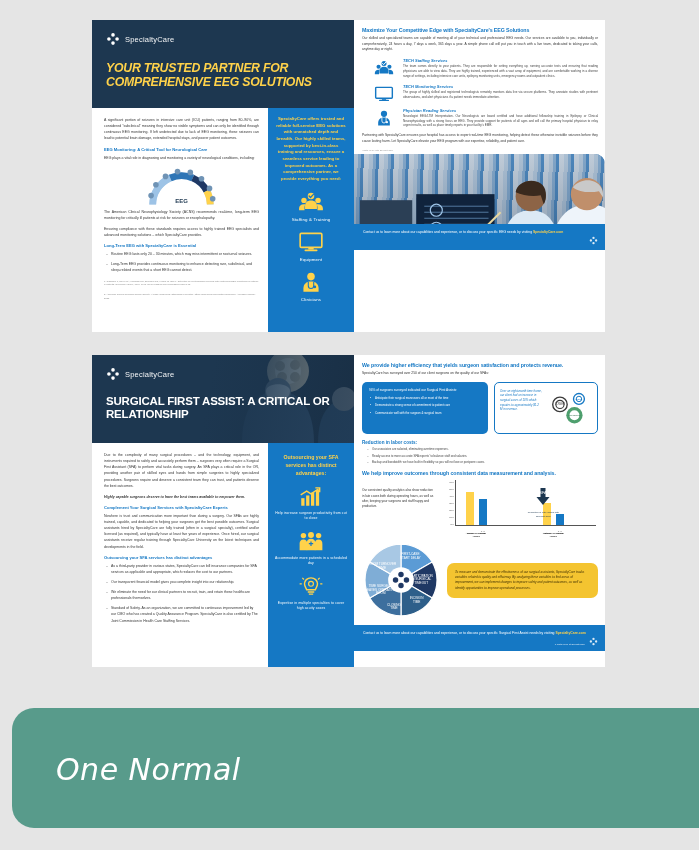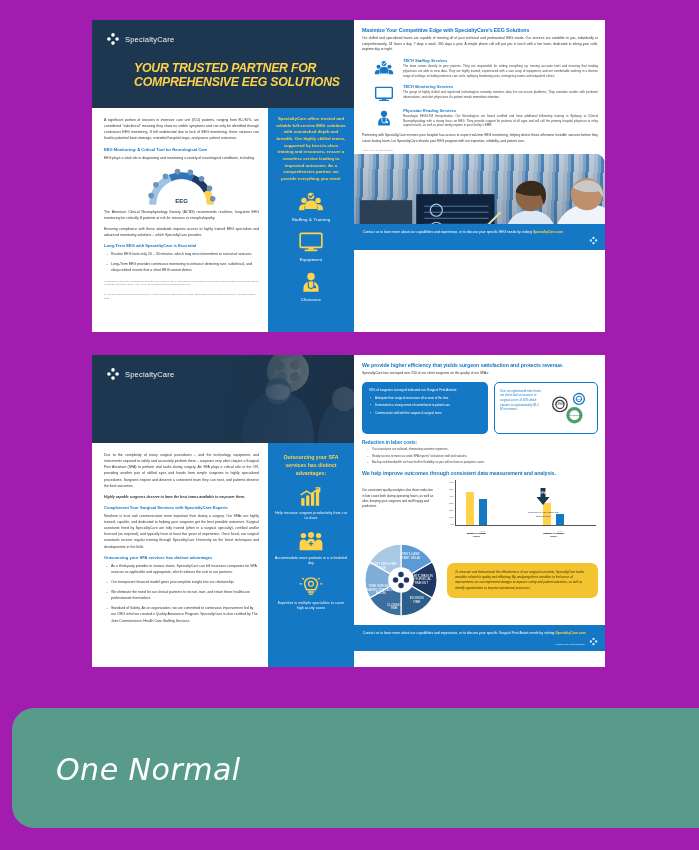--- a/index.html
+++ b/index.html
@@ -2,21 +2,21 @@
 <html><head>
 <meta charset="utf-8">
 <style>
   * { box-sizing: border-box; margin: 0; padding: 0; }
   html, body {
     width: 699px; height: 850px;
     background: #ffffff;
     font-family: "Liberation Sans", sans-serif;
     overflow: hidden;
   }
-  .canvas { position: relative; width: 699px; height: 850px; background: #a21caf; }
+  .canvas { position: relative; width: 699px; height: 850px; background: #e5e5e5; }
 
   
   .sheet { position: absolute; background: #fff; display: flex;
            box-shadow: 0 0 0 0 rgba(0,0,0,0); overflow: hidden; }
   .sheet#sheet-eeg { left: 92px; top: 20px; width: 513px; height: 312px; }
   .sheet#sheet-sfa { left: 92px; top: 355px; width: 513px; height: 312px; }
 
   .page { position: relative; overflow: hidden; background: #fff; }
   .page-left  { width: 262px; height: 100%; }
   .page-right { width: 251px; height: 100%; padding: 7px 7px 0 8px; }
@@ -28,21 +28,21 @@
   .hero-grad  { position:absolute; inset:0;
                 background: linear-gradient(100deg,#1d3750 0%,#1d3750 44%,rgba(29,55,80,.86) 62%,rgba(29,55,80,.45) 100%); }
   .hero .logo-row { position:relative; display:flex; align-items:center; gap:5px;
                     padding: 12px 0 0 14px; }
   .logo-mark { width: 14px; height: 14px; flex: none; }
   .logo-word { color:#fff; font-size:7.5px; letter-spacing:.2px; opacity:.95; }
   .hero-titles { position:relative; padding: 14px 12px 0 14px; }
   .hero-t1 { color:#fff; font-weight:bold; font-size:11.5px; letter-spacing:-.2px;
              line-height:1.12; font-stretch: condensed; }
   .hero-t2 { color:#ffd24a; font-weight:bold; font-style:italic; font-size:12.3px;
-             letter-spacing:-.25px; line-height:1.12; margin-top:2px;margin-left:28px; }
+             letter-spacing:-.25px; line-height:1.12; margin-top:2px; }
 
   
   .lbody { display:flex; height: calc(100% - 88px); }
   .lmain { width: 176px; padding: 9px 9px 0 12px; }
   .lrail { width: 86px; background: #1578c4; padding: 4px 6px 0; text-align:center; }
 
   .p  { font-size:3.5px; line-height:1.75; color:#333; margin-bottom:5px; text-align:justify; }
   .h  { font-size:4.1px; font-weight:bold; color:#1578c4; margin:5px 0 3px; }
   .li { font-size:3.5px; line-height:1.75; color:#333; margin:0 0 4px 7px; position:relative; }
   .li:before { content:"–"; position:absolute; left:-5px; color:#555; }
@@ -353,20 +353,21 @@
               <circle cx="12" cy="5" r="3.1"></circle>
                 <circle cx="12" cy="19" r="3.1"></circle>
               <circle cx="5" cy="12" r="3.1"></circle>
                 <circle cx="19" cy="12" r="3.1"></circle>
               <circle cx="12" cy="12" r="1.9" fill="#1d3750"></circle>
             </g>
           </svg>
           <span class="logo-word">SpecialtyCare</span>
         </div>
         <div class="hero-titles">
+          <div class="hero-t1">SURGICAL FIRST ASSIST: A CRITICAL OR RELATIONSHIP</div>
         </div>
       </div>
 
       <div class="lbody">
         <div class="lmain">
           <div class="p">Due to the complexity of many surgical procedures – and the technology, equipment, and instruments required to safely and accurately perform them – surgeons very often require a Surgical First Assistant (SFA) to perform vital tasks during surgery. An SFA plays a critical role in the OR, providing another pair of skilled eyes and hands from simple surgeries to highly specialized procedures. Surgeons require and deserve a consistent team they can trust, and patients deserve the best outcomes.</div>
           <div class="p" style="font-weight:bold;font-style:italic">Highly capable surgeons deserve to have the best teams available to empower them.</div>
           <div class="h">Complement Your Surgical Services with SpecialtyCare Experts</div>
           <div class="p">Nowhere is trust and communication more important than during a surgery. Our SFAs are highly trained, capable, and dedicated to helping your surgeons get the best possible outcomes. Surgical assistants hired by SpecialtyCare are fully trained (often in a surgical specialty), certified and/or licensed (as required), and typically have at least five years of experience. Once hired, our surgical assistants receive regular training through SpecialtyCare University on the latest techniques and developments in the field.</div>
           <div class="h">Outsourcing your SFA services has distinct advantages</div>

